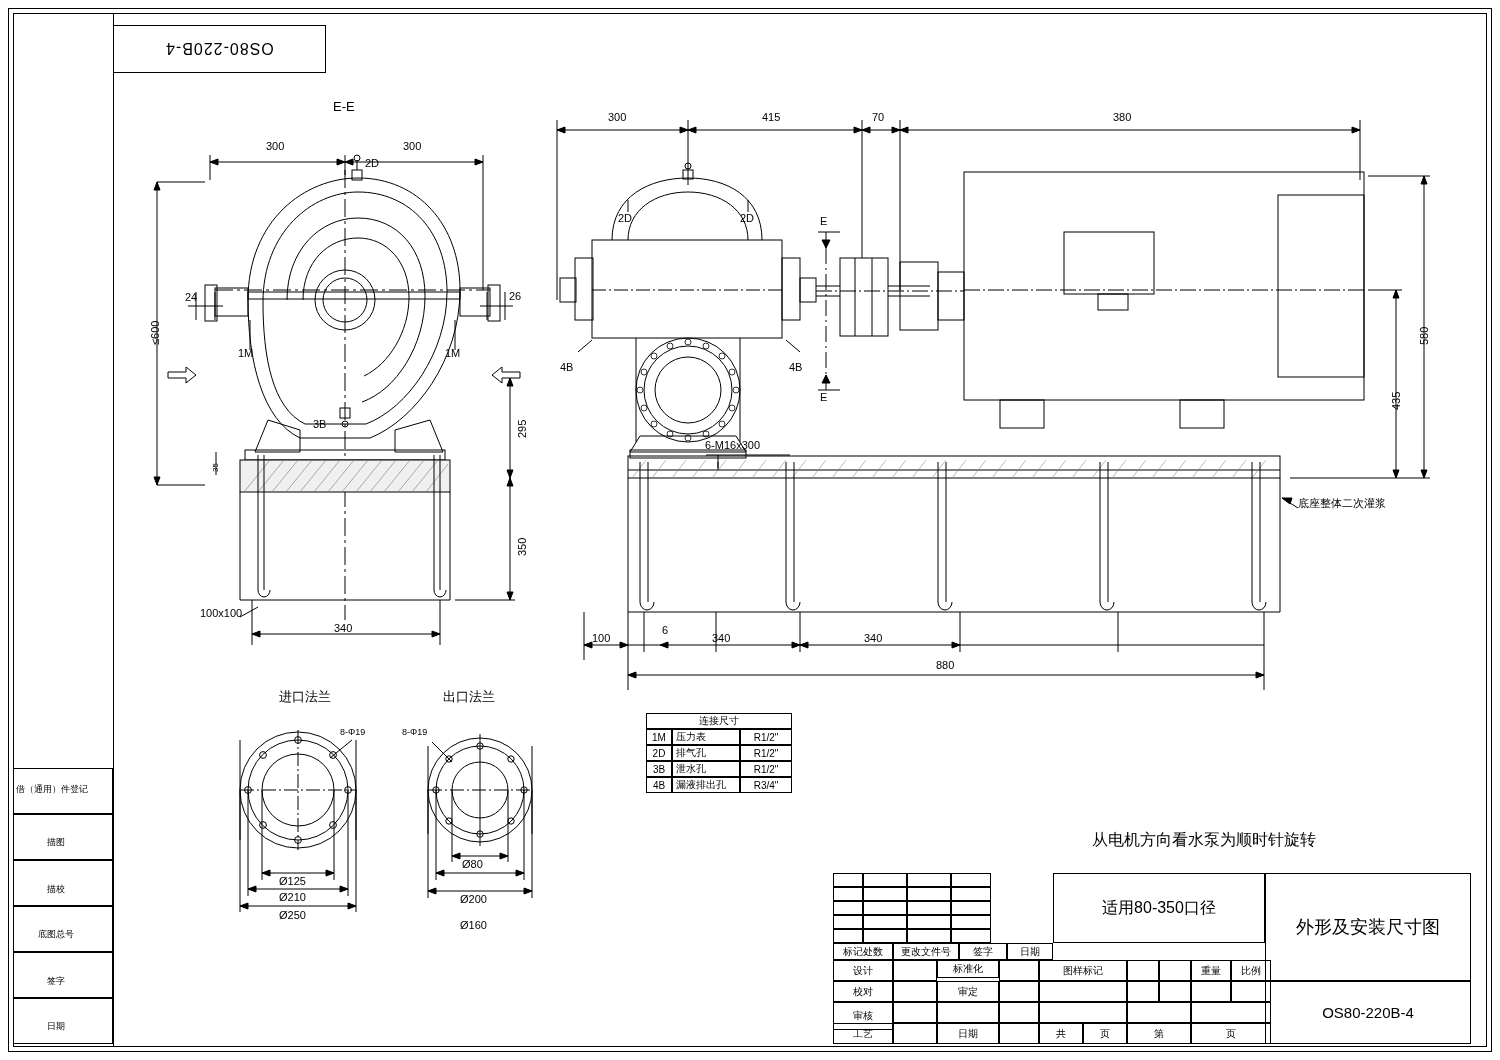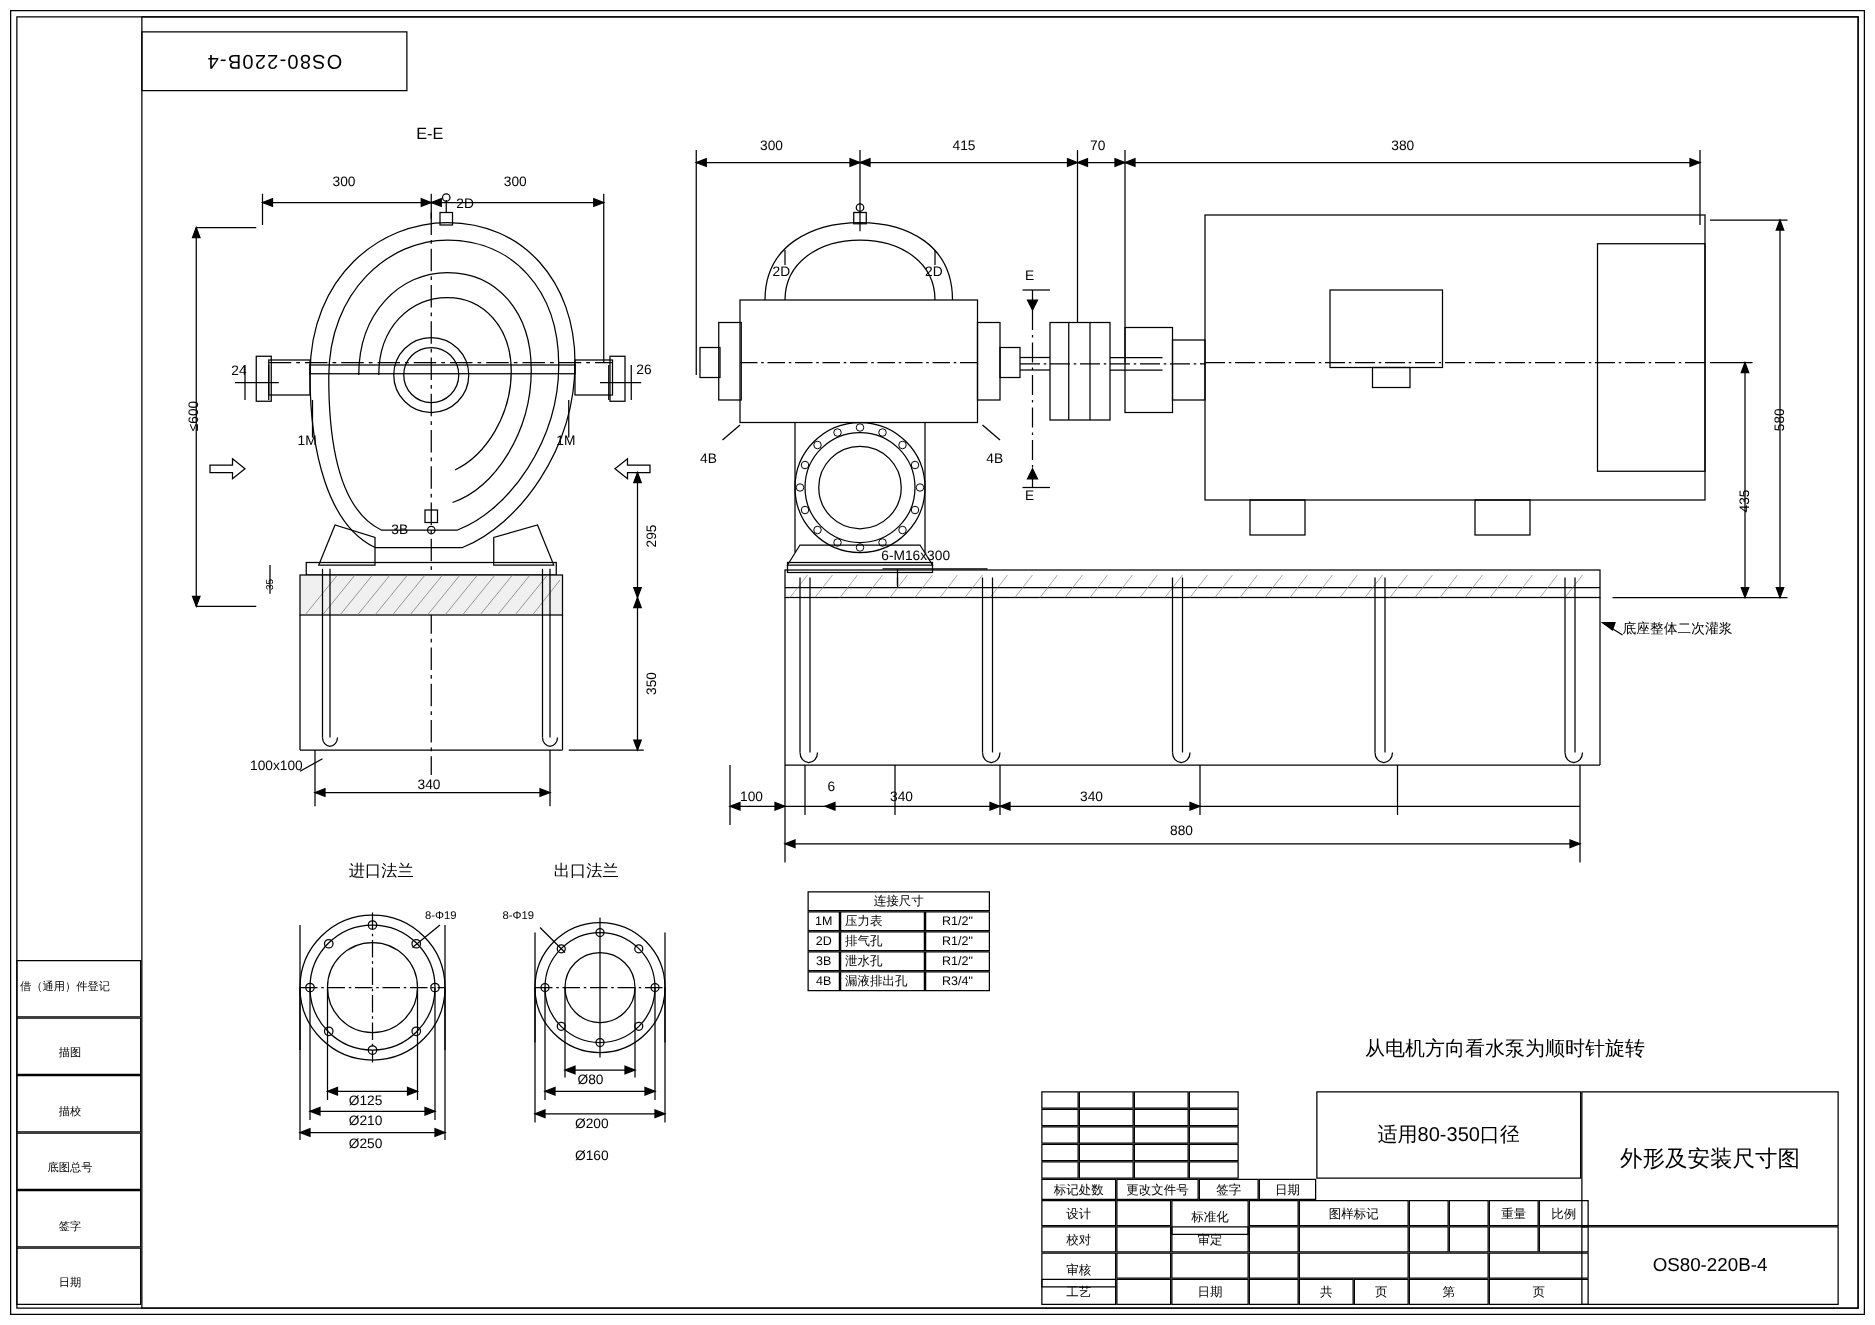--- a/index.html
+++ b/index.html
@@ -529,21 +529,21 @@
     <div class="cell" style="left:907px;top:929px;width:44px;height:14px;"></div>
     <div class="cell" style="left:951px;top:929px;width:40px;height:14px;"></div>
 
     <div class="cell cn" style="left:833px;top:943px;width:60px;height:17px;font-size:10px;">标记处数</div>
     <div class="cell cn" style="left:893px;top:943px;width:66px;height:17px;font-size:10px;">更改文件号</div>
     <div class="cell cn" style="left:959px;top:943px;width:48px;height:17px;font-size:10px;">签字</div>
     <div class="cell cn" style="left:1007px;top:943px;width:46px;height:17px;font-size:10px;">日期</div>
 
     <div class="cell cn" style="left:833px;top:960px;width:60px;height:21px;">设计</div>
     <div class="cell" style="left:893px;top:960px;width:44px;height:21px;"></div>
-    <div class="cell cn" style="left:937px;top:960px;width:62px;height:28px;">标准化</div>
+    <div class="cell cn" style="left:937px;top:960px;width:62px;height:18px;">标准化</div>
     <div class="cell" style="left:999px;top:960px;width:40px;height:21px;"></div>
 
     <div class="cell cn" style="left:833px;top:981px;width:60px;height:21px;">校对</div>
     <div class="cell" style="left:893px;top:981px;width:44px;height:21px;"></div>
     <div class="cell cn" style="left:937px;top:981px;width:62px;height:21px;">审定</div>
     <div class="cell" style="left:999px;top:981px;width:40px;height:21px;"></div>
 
     <div class="cell cn" style="left:833px;top:1002px;width:60px;height:28px;">审核</div>
     <div class="cell" style="left:893px;top:1002px;width:44px;height:21px;"></div>
     <div class="cell" style="left:937px;top:1002px;width:62px;height:21px;"></div>

